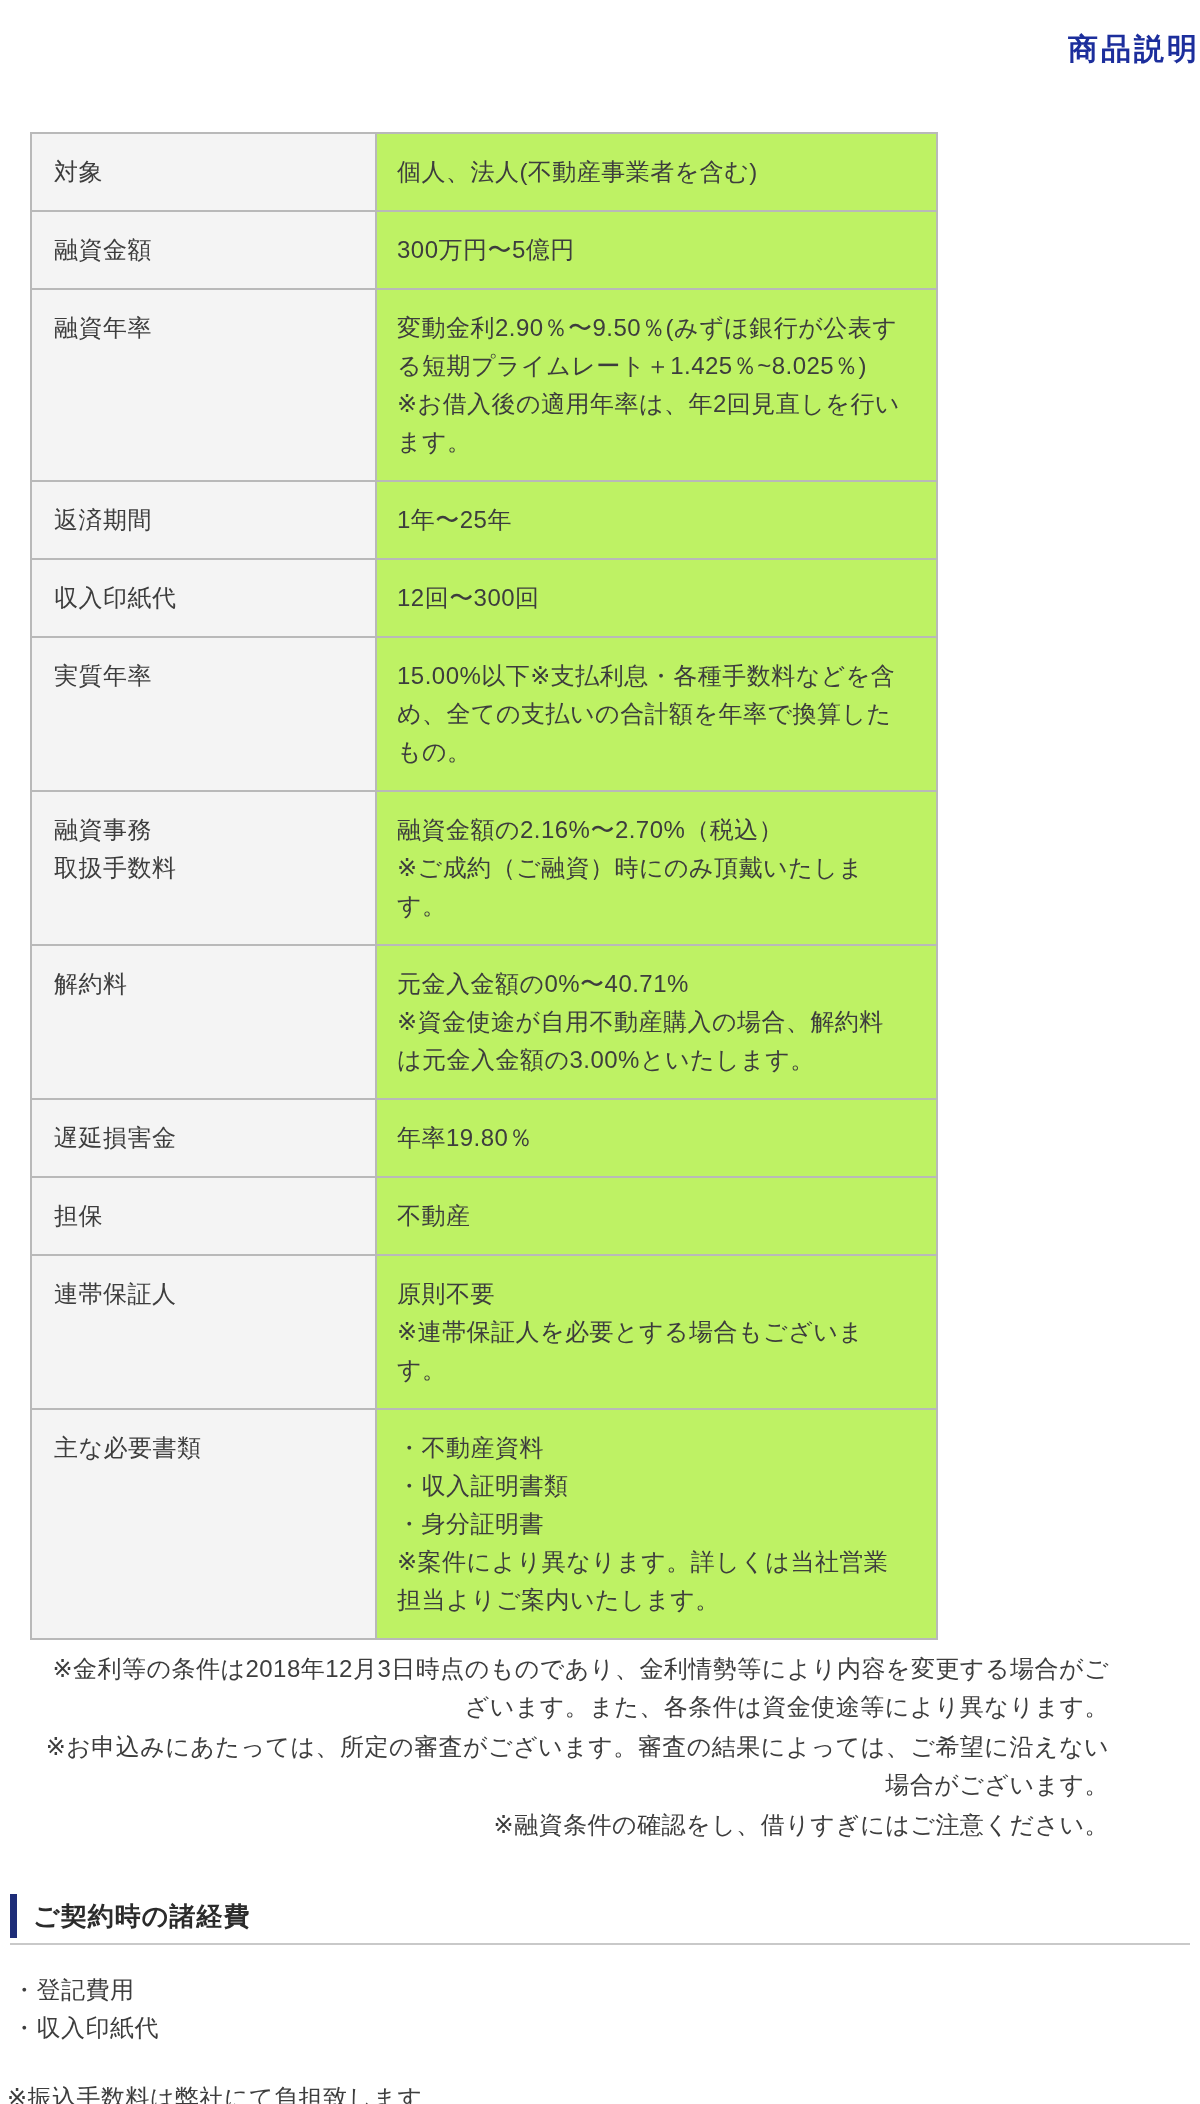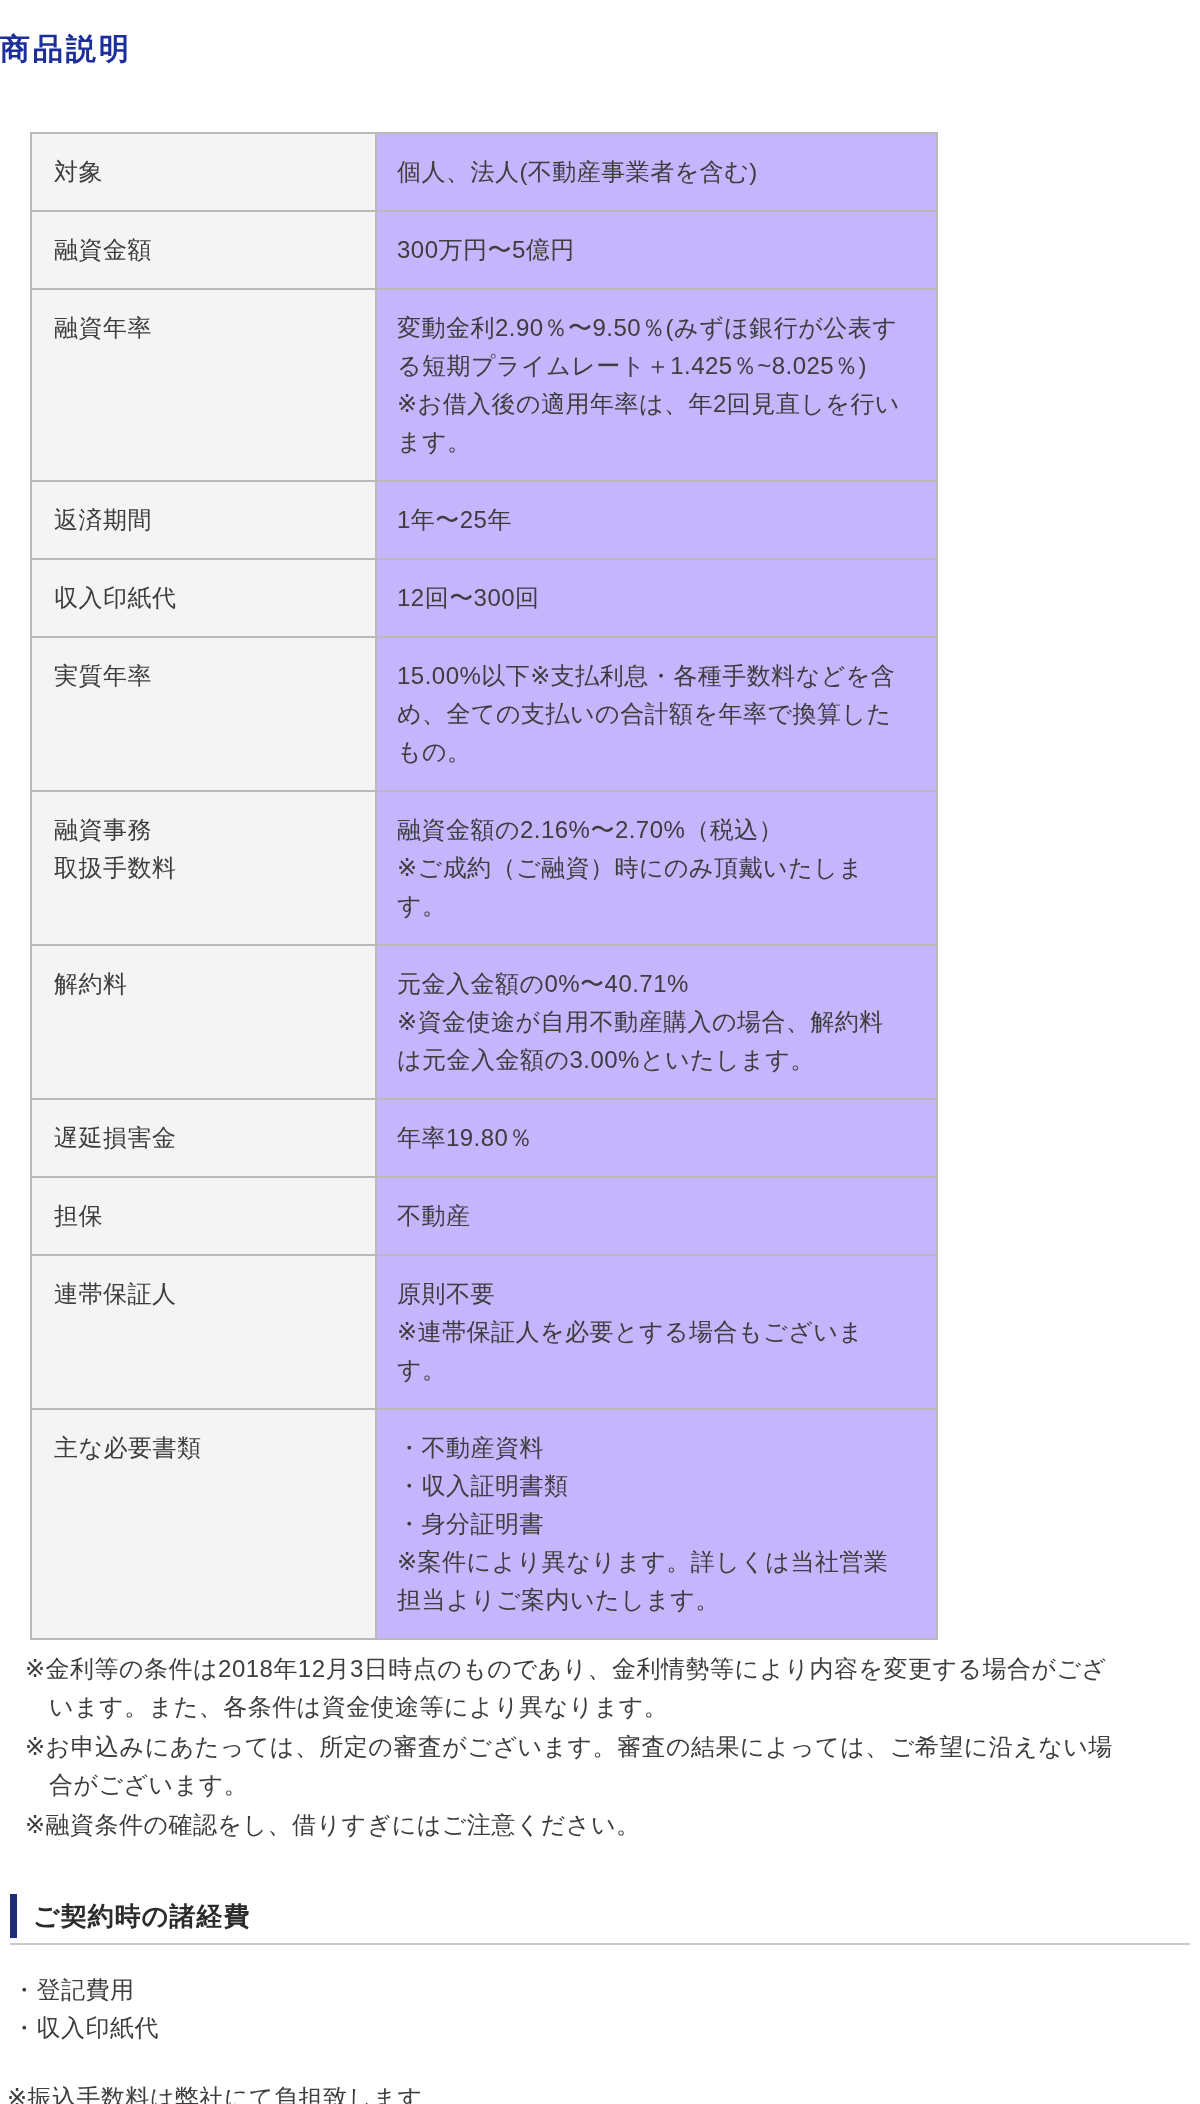--- a/index.html
+++ b/index.html
@@ -10,21 +10,21 @@
     background: #ffffff;
     font-family: "Liberation Sans", "DejaVu Sans", sans-serif;
     color: #3d3d3d;
     font-size: 24px;
     letter-spacing: 0.02em;
   }
   .page { padding: 30px 0 48px; }
 
   .page-title {
     margin: 0;
-    text-align: left;
+    text-align: right;
     font-size: 30px;
     line-height: 38px;
     font-weight: bold;
     color: #1c2e9c;
     letter-spacing: 0.1em;
   }
 
   .product-table {
     table-layout: fixed;
     width: 908px;
@@ -37,29 +37,30 @@
     text-align: left;
     font-weight: normal;
     line-height: 38px;
   }
   .product-table th {
     width: 345px;
     background: #f4f4f4;
     padding: 19px 16px 19px 22px;
     white-space: pre-line;
   }
-  .product-table td { padding: 19px 28px 19px 20px; background: #c4b5fd; }
+  .product-table td { padding: 19px 28px 19px 20px; background: #bef264; }
   .product-table td p { margin: 0; }
 
   .notes { margin: 10px 79px 0 21px; }
   .notes p {
-    margin: 0 4px 2px;
+    margin: 0 12px 2px;
     line-height: 38px;
     padding-left: 1em;
     text-indent: -1em;
+    text-align: right;
   }
 
   .section-heading-wrap {
     margin: 50px 10px 0;
     border-bottom: 2px solid #c9c9c9;
   }
   .section-heading {
     margin: 0 0 5px;
     font-size: 26px;
     line-height: 34px;

